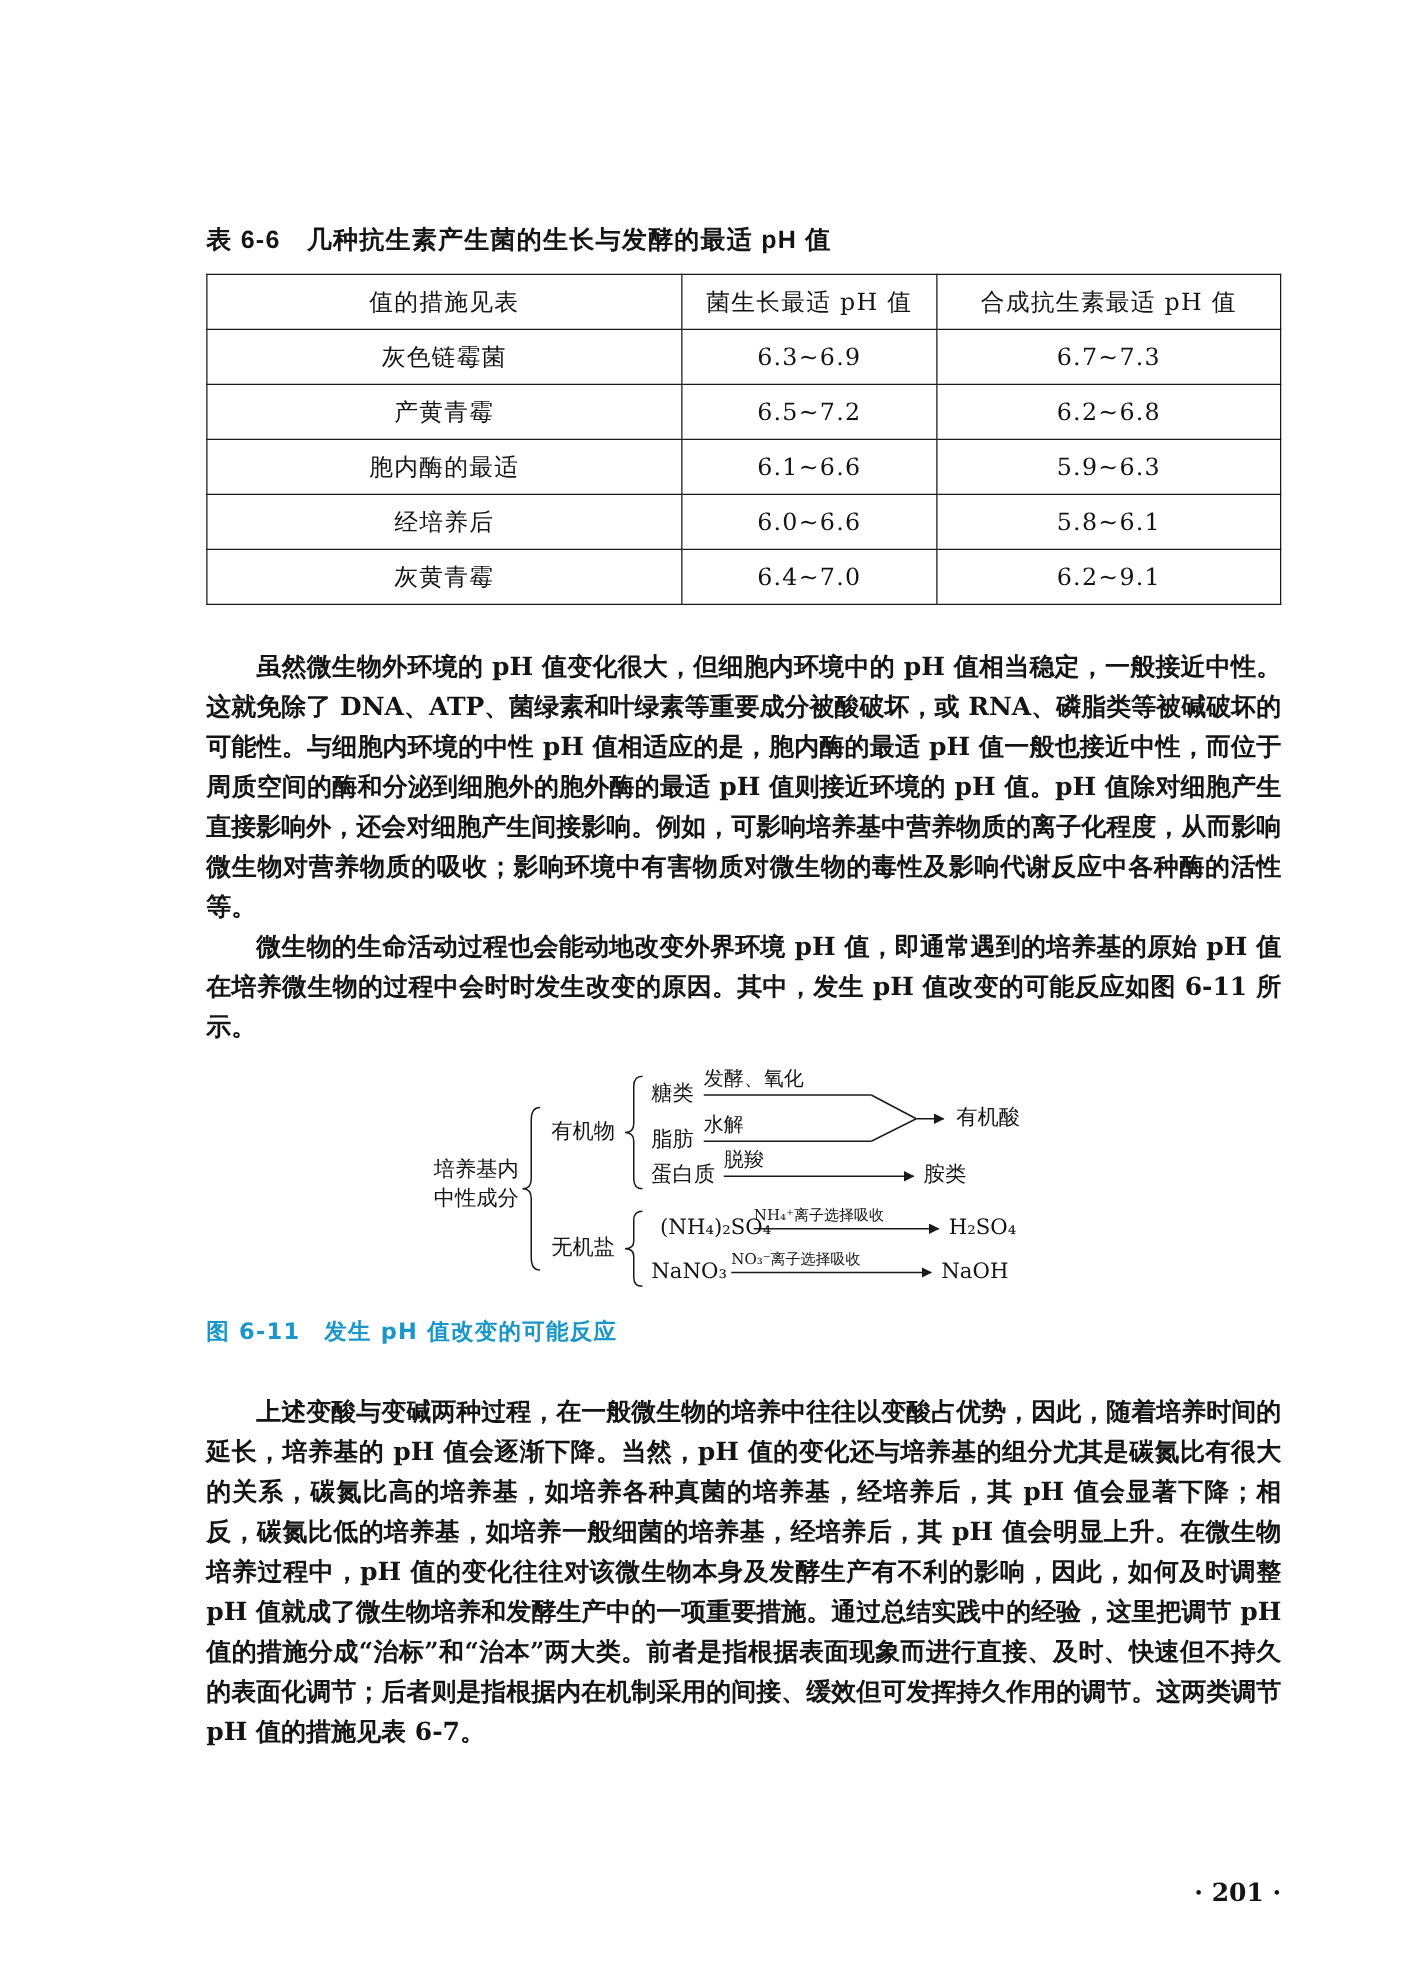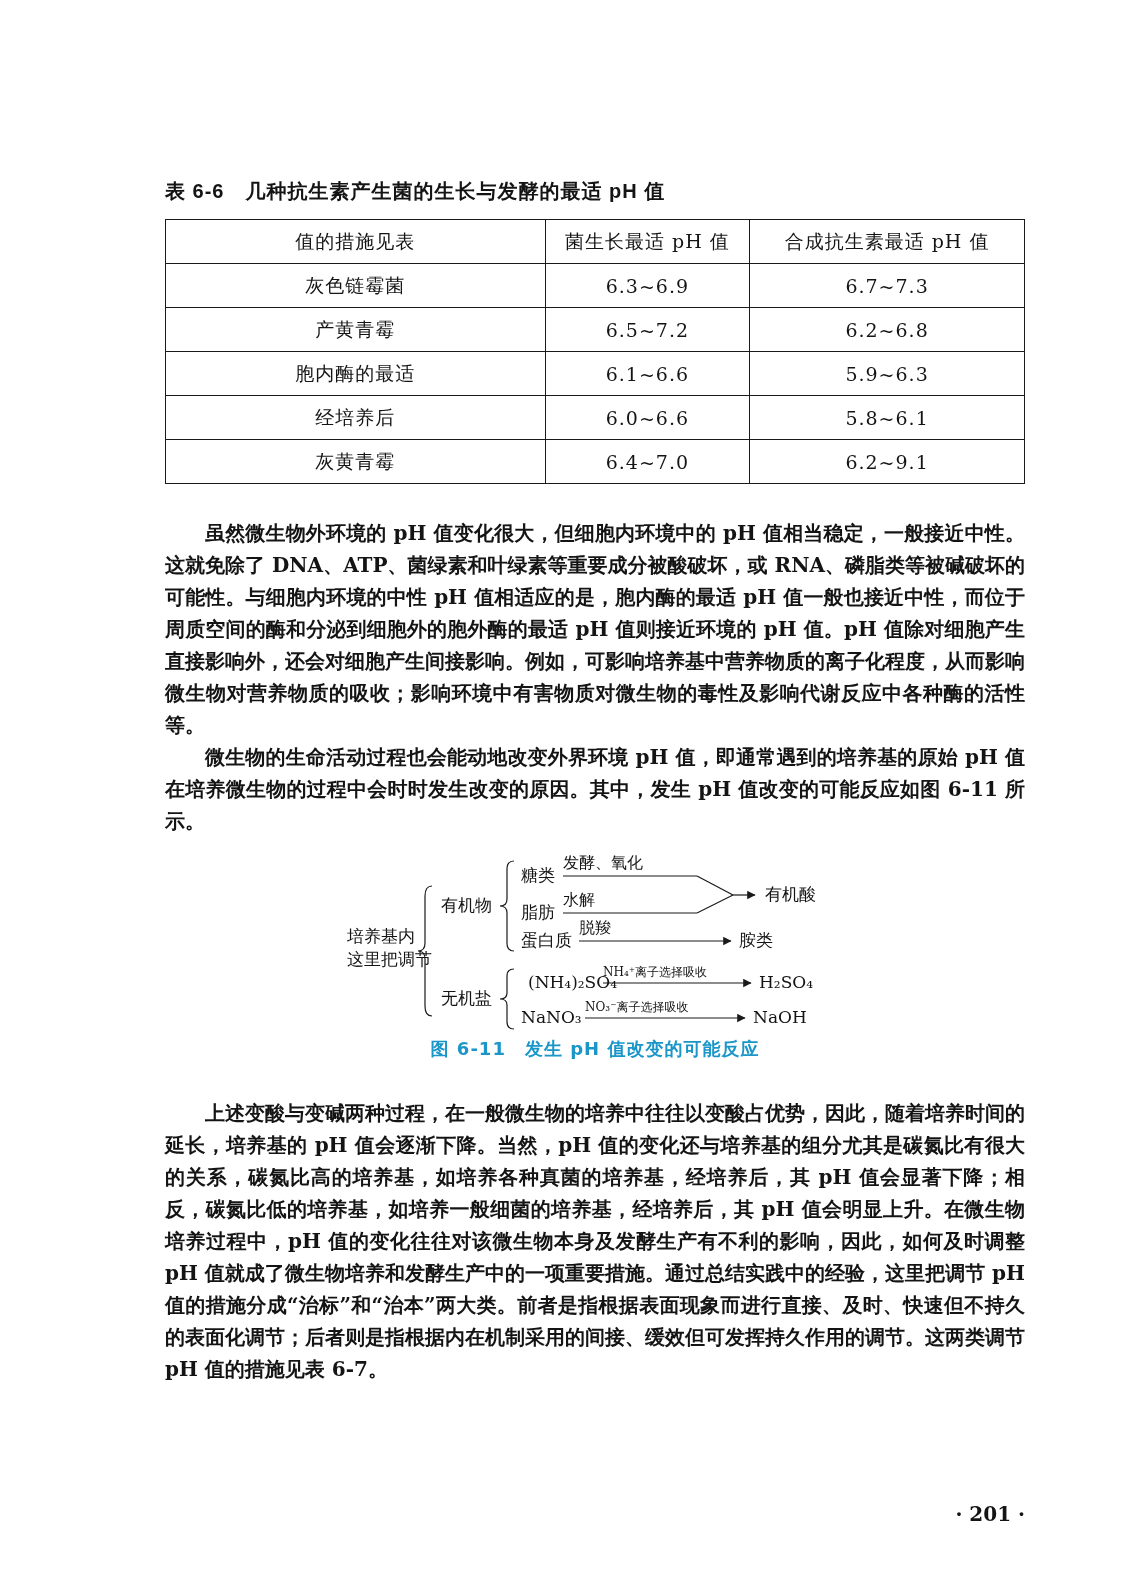--- a/index.html
+++ b/index.html
@@ -15,22 +15,22 @@
   .col-1{width:44.2%}.col-2{width:23.8%}.col-3{width:32%}
   .body-para{font-size:20px;line-height:32px;text-align:justify;text-indent:2em;margin:0;font-weight:bold;}
   .para-1{margin-top:33px;}
   .para-2{margin-top:0;}
   .para-3{margin-top:36px;}
   .figure{position:relative;width:500px;height:186px;margin:14px auto 0 auto;font-size:17px;}
   .fig-label{position:absolute;white-space:nowrap;line-height:19px;}
   .arrow-label{position:absolute;font-size:16px;line-height:18px;white-space:nowrap;}
   .arrow-label.small{font-size:12px;line-height:17px;}
   .fig-svg{position:absolute;left:0;top:0;}
-  .figure-caption{text-align:center;font-family:"DejaVu Sans","Liberation Sans",sans-serif;
-      font-weight:700;font-size:18px;letter-spacing:1px;}
+  .figure-caption{font-family:"DejaVu Sans","Liberation Sans",sans-serif;
+      font-weight:700;font-size:18px;margin-top:16px;letter-spacing:1px;}
   .page-number{position:absolute;right:102px;top:1502px;font-size:20px;font-weight:700;}
 </style>
 </head>
 <body>
 
 <div class="page">
   <div class="content">
 
     <div class="table-title">表 6-6　几种抗生素产生菌的生长与发酵的最适 pH 值</div>
 
@@ -95,21 +95,21 @@
           <path d="M352,25 L388,44"></path>
           <path d="M352,62 L388,44"></path>
           <path d="M388,44 L410,44" marker-end="url(#arr)"></path>
           <path d="M234,90 L386,90" marker-end="url(#arr)"></path>
           <path d="M258,132 L406,132" marker-end="url(#arr)"></path>
           <path d="M240,167 L400,167" marker-end="url(#arr)"></path>
         </g>
       </svg>
 
       <span class="fig-label" style="left:2px;top:76px">培养基内</span>
-      <span class="fig-label" style="left:2px;top:99px">这里把调节</span>
+      <span class="fig-label" style="left:2px;top:99px">中性成分</span>
       <span class="fig-label" style="left:96px;top:45px">有机物</span>
       <span class="fig-label" style="left:96px;top:138px">无机盐</span>
       <span class="fig-label" style="left:176px;top:15px">糖类</span>
       <span class="fig-label" style="left:176px;top:52px">脂肪</span>
       <span class="fig-label" style="left:176px;top:80px">蛋白质</span>
       <span class="fig-label" style="left:183px;top:122px">(NH₄)₂SO₄</span>
       <span class="fig-label" style="left:176px;top:157px">NaNO₃</span>
 
       <span class="arrow-label" style="left:218px;top:3px;width:134px">发酵、氧化</span>
       <span class="arrow-label" style="left:218px;top:40px;width:134px">水解</span>

